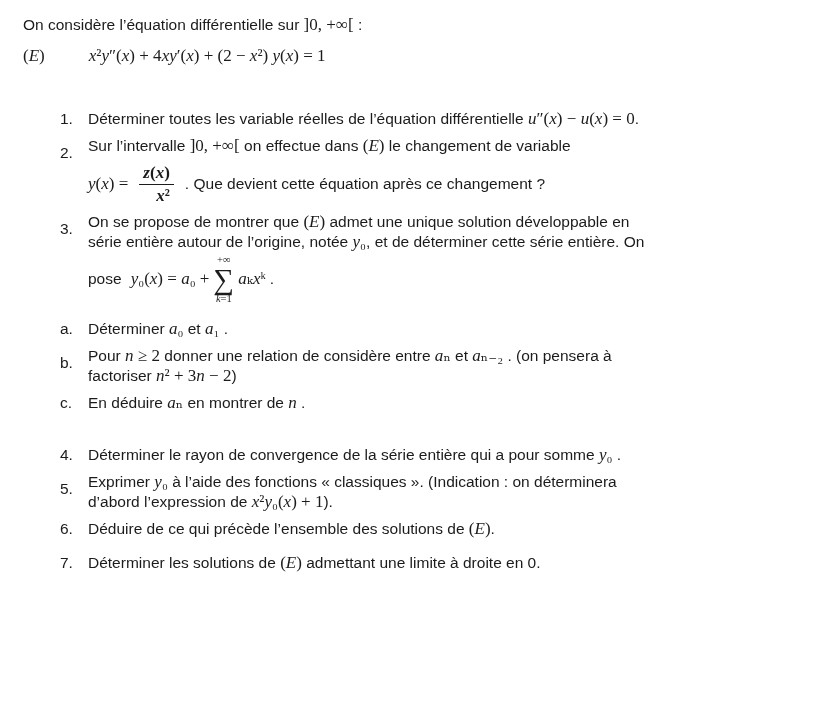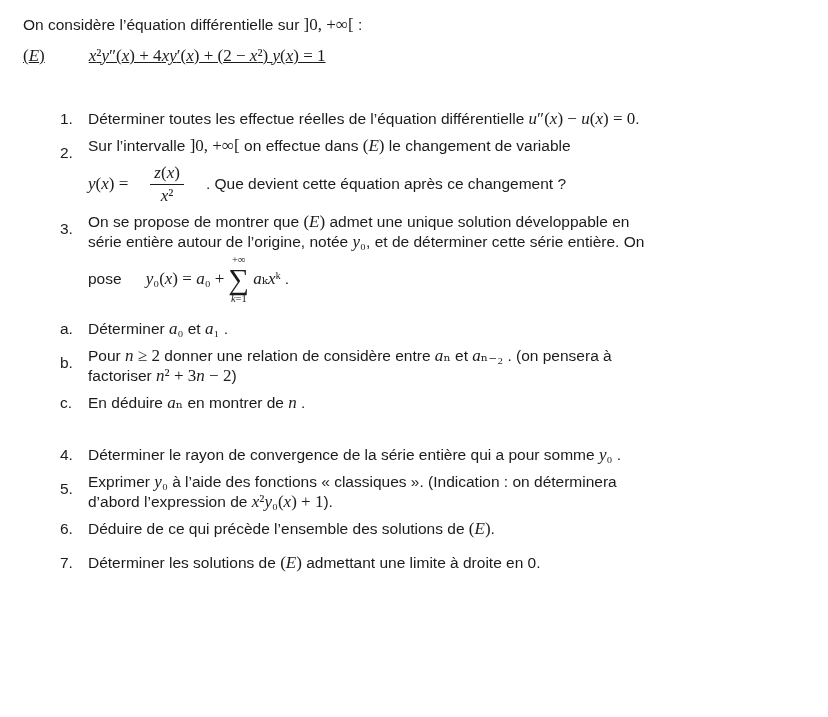--- a/index.html
+++ b/index.html
@@ -17,54 +17,54 @@
   }
   
   .m {
     font-family: "Liberation Serif", "DejaVu Serif", "DejaVu Sans", serif;
     font-size: 1.1em;
   }
   .m i { font-style: italic; }
 
   .line { line-height: 20px; }
   .intro { line-height: 22px; }
-  .eq { line-height: 40px; text-decoration: underline; }
+  .eq { line-height: 40px; }
   .eq-label { margin-right: 44px; }
 
   .item { position: relative; margin-left: 37px; padding-left: 28px; line-height: 34px; }
   .item > .marker { position: absolute; left: 0; top: 0; }
   .q1 { margin-top: 26px; }
   .qa { margin-top: 6px; }
   .q4 { margin-top: 18px; }
 
   
   .frac-line { display: flex; align-items: center; height: 56px; }
-  .frac { display: inline-block; text-align: center; margin: 0 22px; line-height: 1.15; }
+  .frac { display: inline-block; text-align: right; margin: 0 11px; line-height: 1.15; font-weight: bold; }
   .frac .fnum { display: block; padding: 0 4px 1px; }
   .frac .fden { display: block; border-top: 1.4px solid #1b1b1b; padding: 1px 4px 0; }
 
   
   .sum-line { display: flex; align-items: center; height: 54px; }
-  .pose-word { margin-right: 24px; }
+  .pose-word { margin-right: 9px; }
   .sum { display: inline-flex; flex-direction: column; align-items: center; margin: 0 4px; }
   .sum .slim { font-size: 10.5px; line-height: 11px; }
   .sum .ssym { font-size: 29px; line-height: 28px; }
   .tail-dot { margin-left: 4px; }
 </style>
 </head>
 <body>
 
 <div class="page">
 
   <div class="line intro"><span>On considère l’équation différentielle sur </span><span class="m">]0, +∞[</span><span> :</span></div>
 
   <div class="line eq"><span class="m eq-label">(<i>E</i>)</span><span class="m"><i>x</i>²<i>y</i>″(<i>x</i>) + 4<i>xy</i>′(<i>x</i>) + (2 − <i>x</i>²) <i>y</i>(<i>x</i>) = 1</span></div>
 
   <div class="item q1">
-    <span class="marker">1.</span><span>Déterminer toutes les effectue réelles de l’équation différentielle </span><span class="m"><i>u</i>″(<i>x</i>) − <i>u</i>(<i>x</i>) = 0</span><span>.</span>
+    <span class="marker">1.</span><span>Déterminer toutes les variable réelles de l’équation différentielle </span><span class="m"><i>u</i>″(<i>x</i>) − <i>u</i>(<i>x</i>) = 0</span><span>.</span>
   </div>
 
   <div class="item q2">
     <span class="marker">2.</span>
     <div class="line"><span>Sur l’intervalle </span><span class="m">]0, +∞[</span><span> on effectue dans </span><span class="m">(<i>E</i>)</span><span> le changement de variable</span></div>
     <div class="frac-line">
       <span class="m"><i>y</i>(<i>x</i>) =</span>
       <span class="frac m">
         <span class="fnum"><i>z</i>(<i>x</i>)</span>
         <span class="fden"><i>x</i>²</span>

